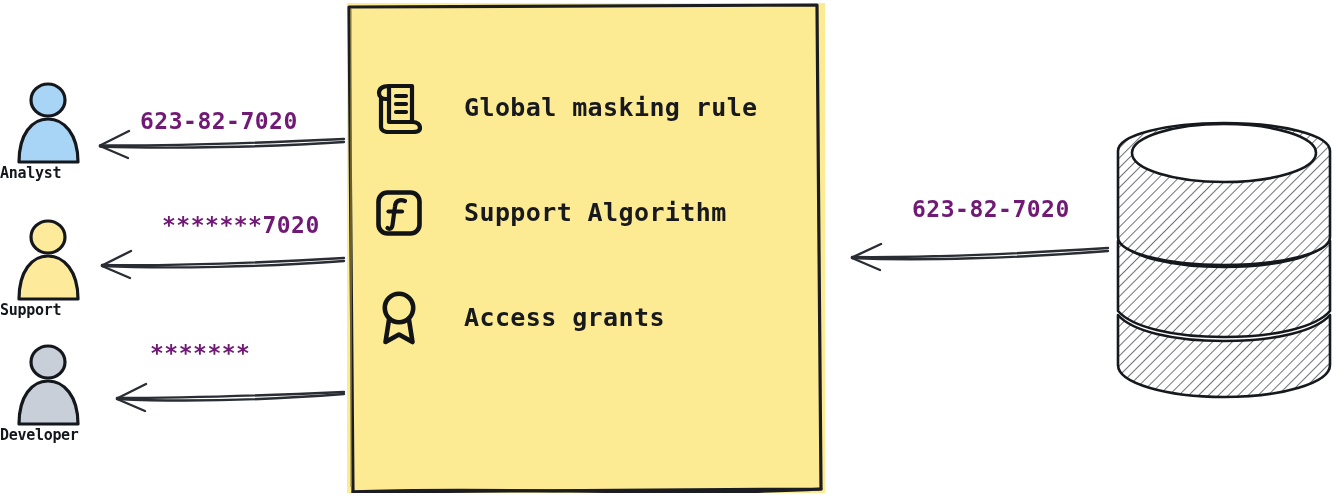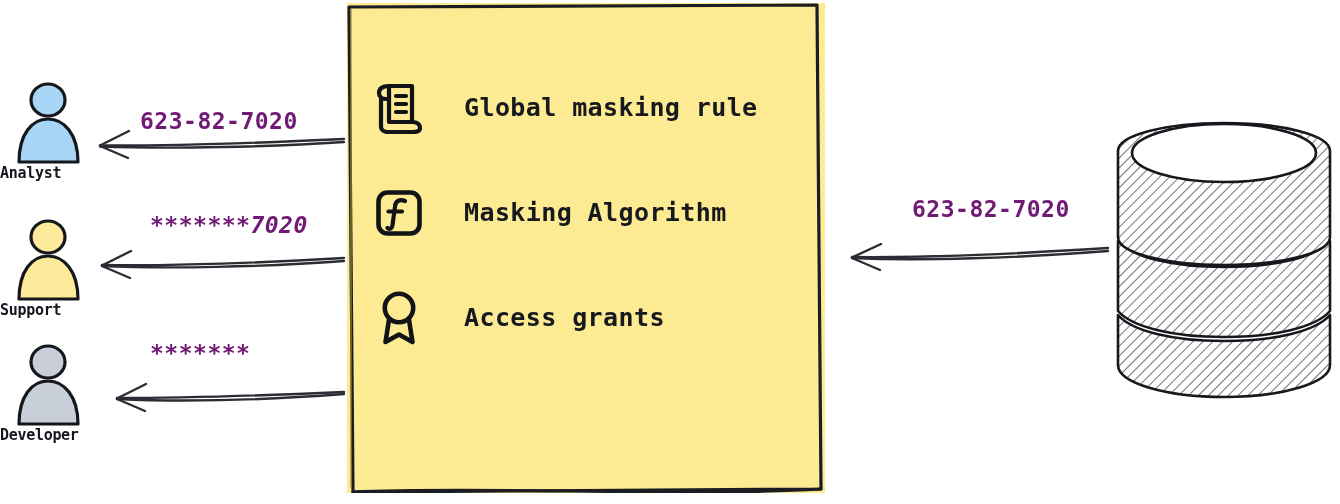--- a/index.html
+++ b/index.html
@@ -50,21 +50,21 @@
   .flow-label {
     position: absolute;
     font-family: "DejaVu Sans Mono", monospace;
     font-size: 23px;
     font-weight: 700;
     color: #701a75;
     letter-spacing: 0.5px;
     white-space: nowrap;
   }
   #label-analyst   { left: 140px; top: 108px; }
-  #label-support   { left: 150px; top: 212px; font-style: italic; }
+  #label-support   { left: 162px; top: 212px; }
   #label-developer { left: 150px; top: 340px; }
   #label-source    { left: 912px; top: 196px; }
 
   
   #policy-box {
     position: absolute;
     left: 347px;
     top: 3px;
     width: 478px;
     height: 490px;
@@ -151,21 +151,21 @@
 
 
     <div class="policy-item">
       <span class="policy-icon">
         <svg width="48" height="48" viewBox="0 0 48 48">
           <rect x="3.5" y="3.5" width="41" height="41" rx="9" ry="9" fill="none" stroke="#111316" stroke-width="4.6"></rect>
           <path d="M30,12 C25,10 20.5,11.5 20,17.5 L17.5,36 C17,40 14,40.5 12.5,39" fill="none" stroke="#111316" stroke-width="4.2" stroke-linecap="round"></path>
           <path d="M13.5,22.5 L27,22.5" fill="none" stroke="#111316" stroke-width="4.2" stroke-linecap="round"></path>
         </svg>
       </span>
-      <span class="policy-text">Masking Algorithm</span>
+      <span class="policy-text">Support Algorithm</span>
     </div>
 
     <div class="policy-item">
       <span class="policy-icon">
         <svg width="44" height="56" viewBox="0 0 44 56">
           <circle cx="22" cy="18" r="14.2" fill="none" stroke="#111316" stroke-width="4.6"></circle>
           <path d="M12.2,28.5 L8.5,52 L22,44.5 L35.5,52 L31.8,28.5" fill="none" stroke="#111316" stroke-width="4.6" stroke-linejoin="round" stroke-linecap="round"></path>
         </svg>
       </span>
       <span class="policy-text">Access grants</span>

